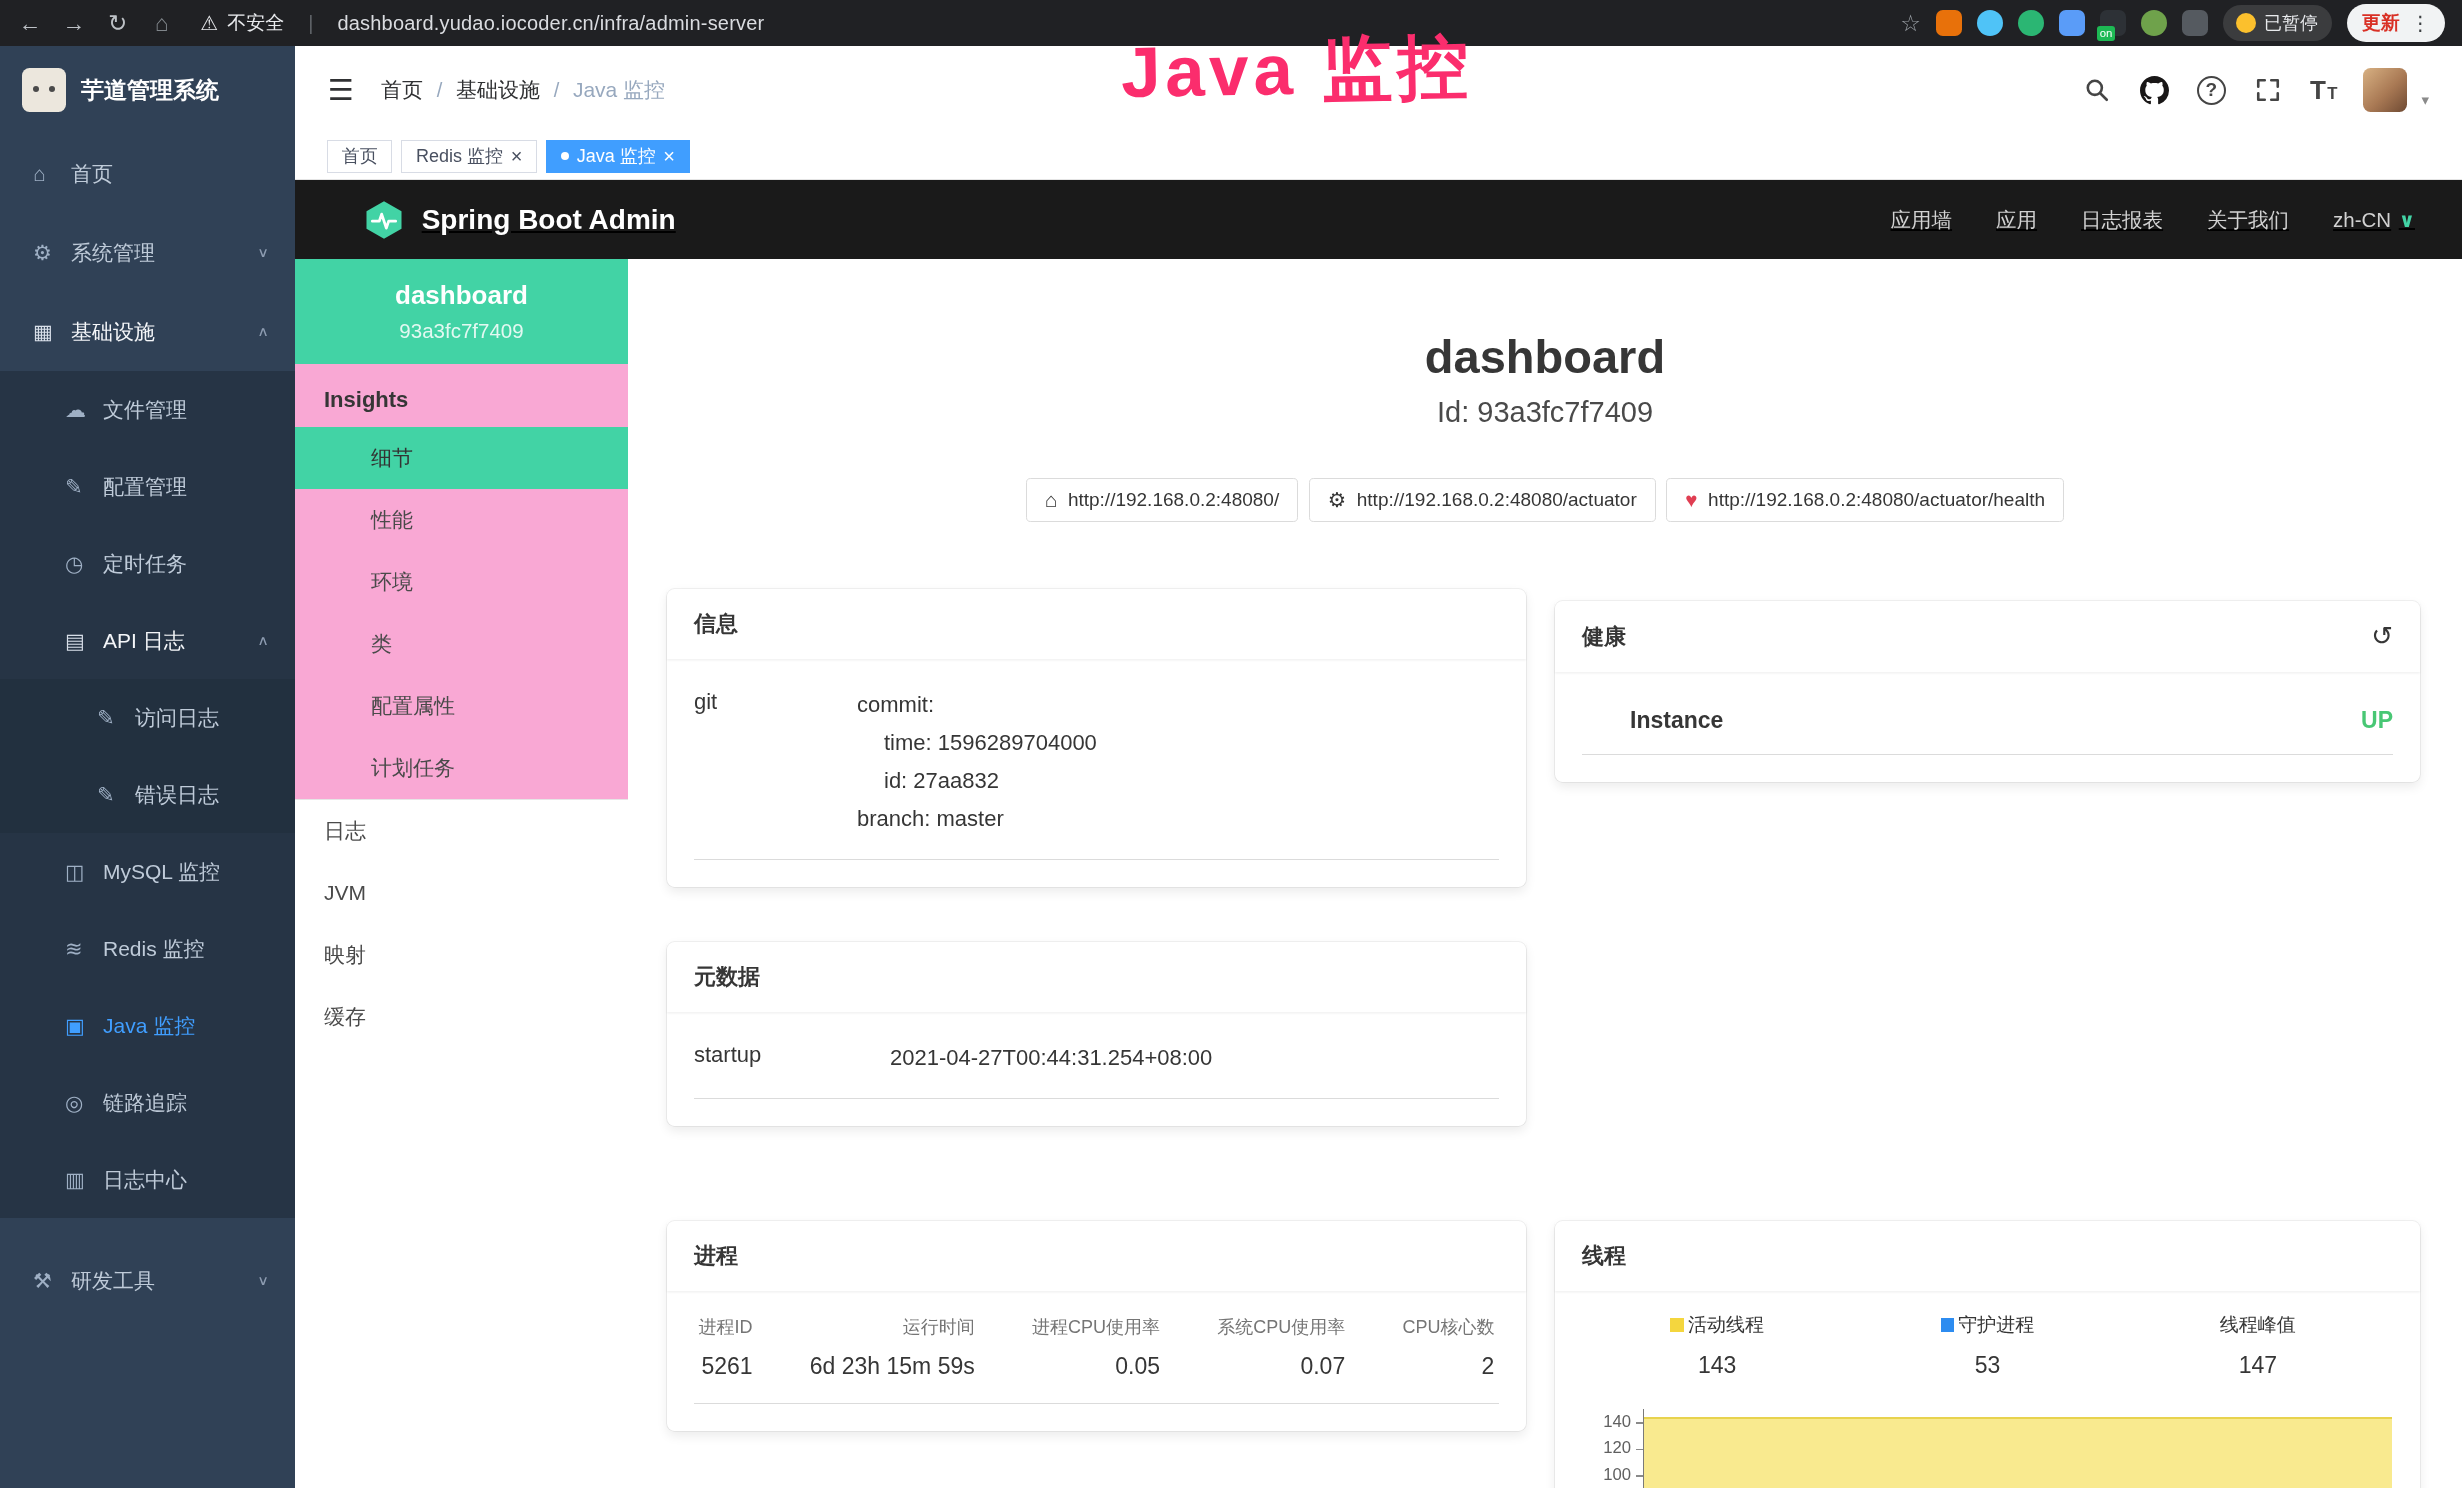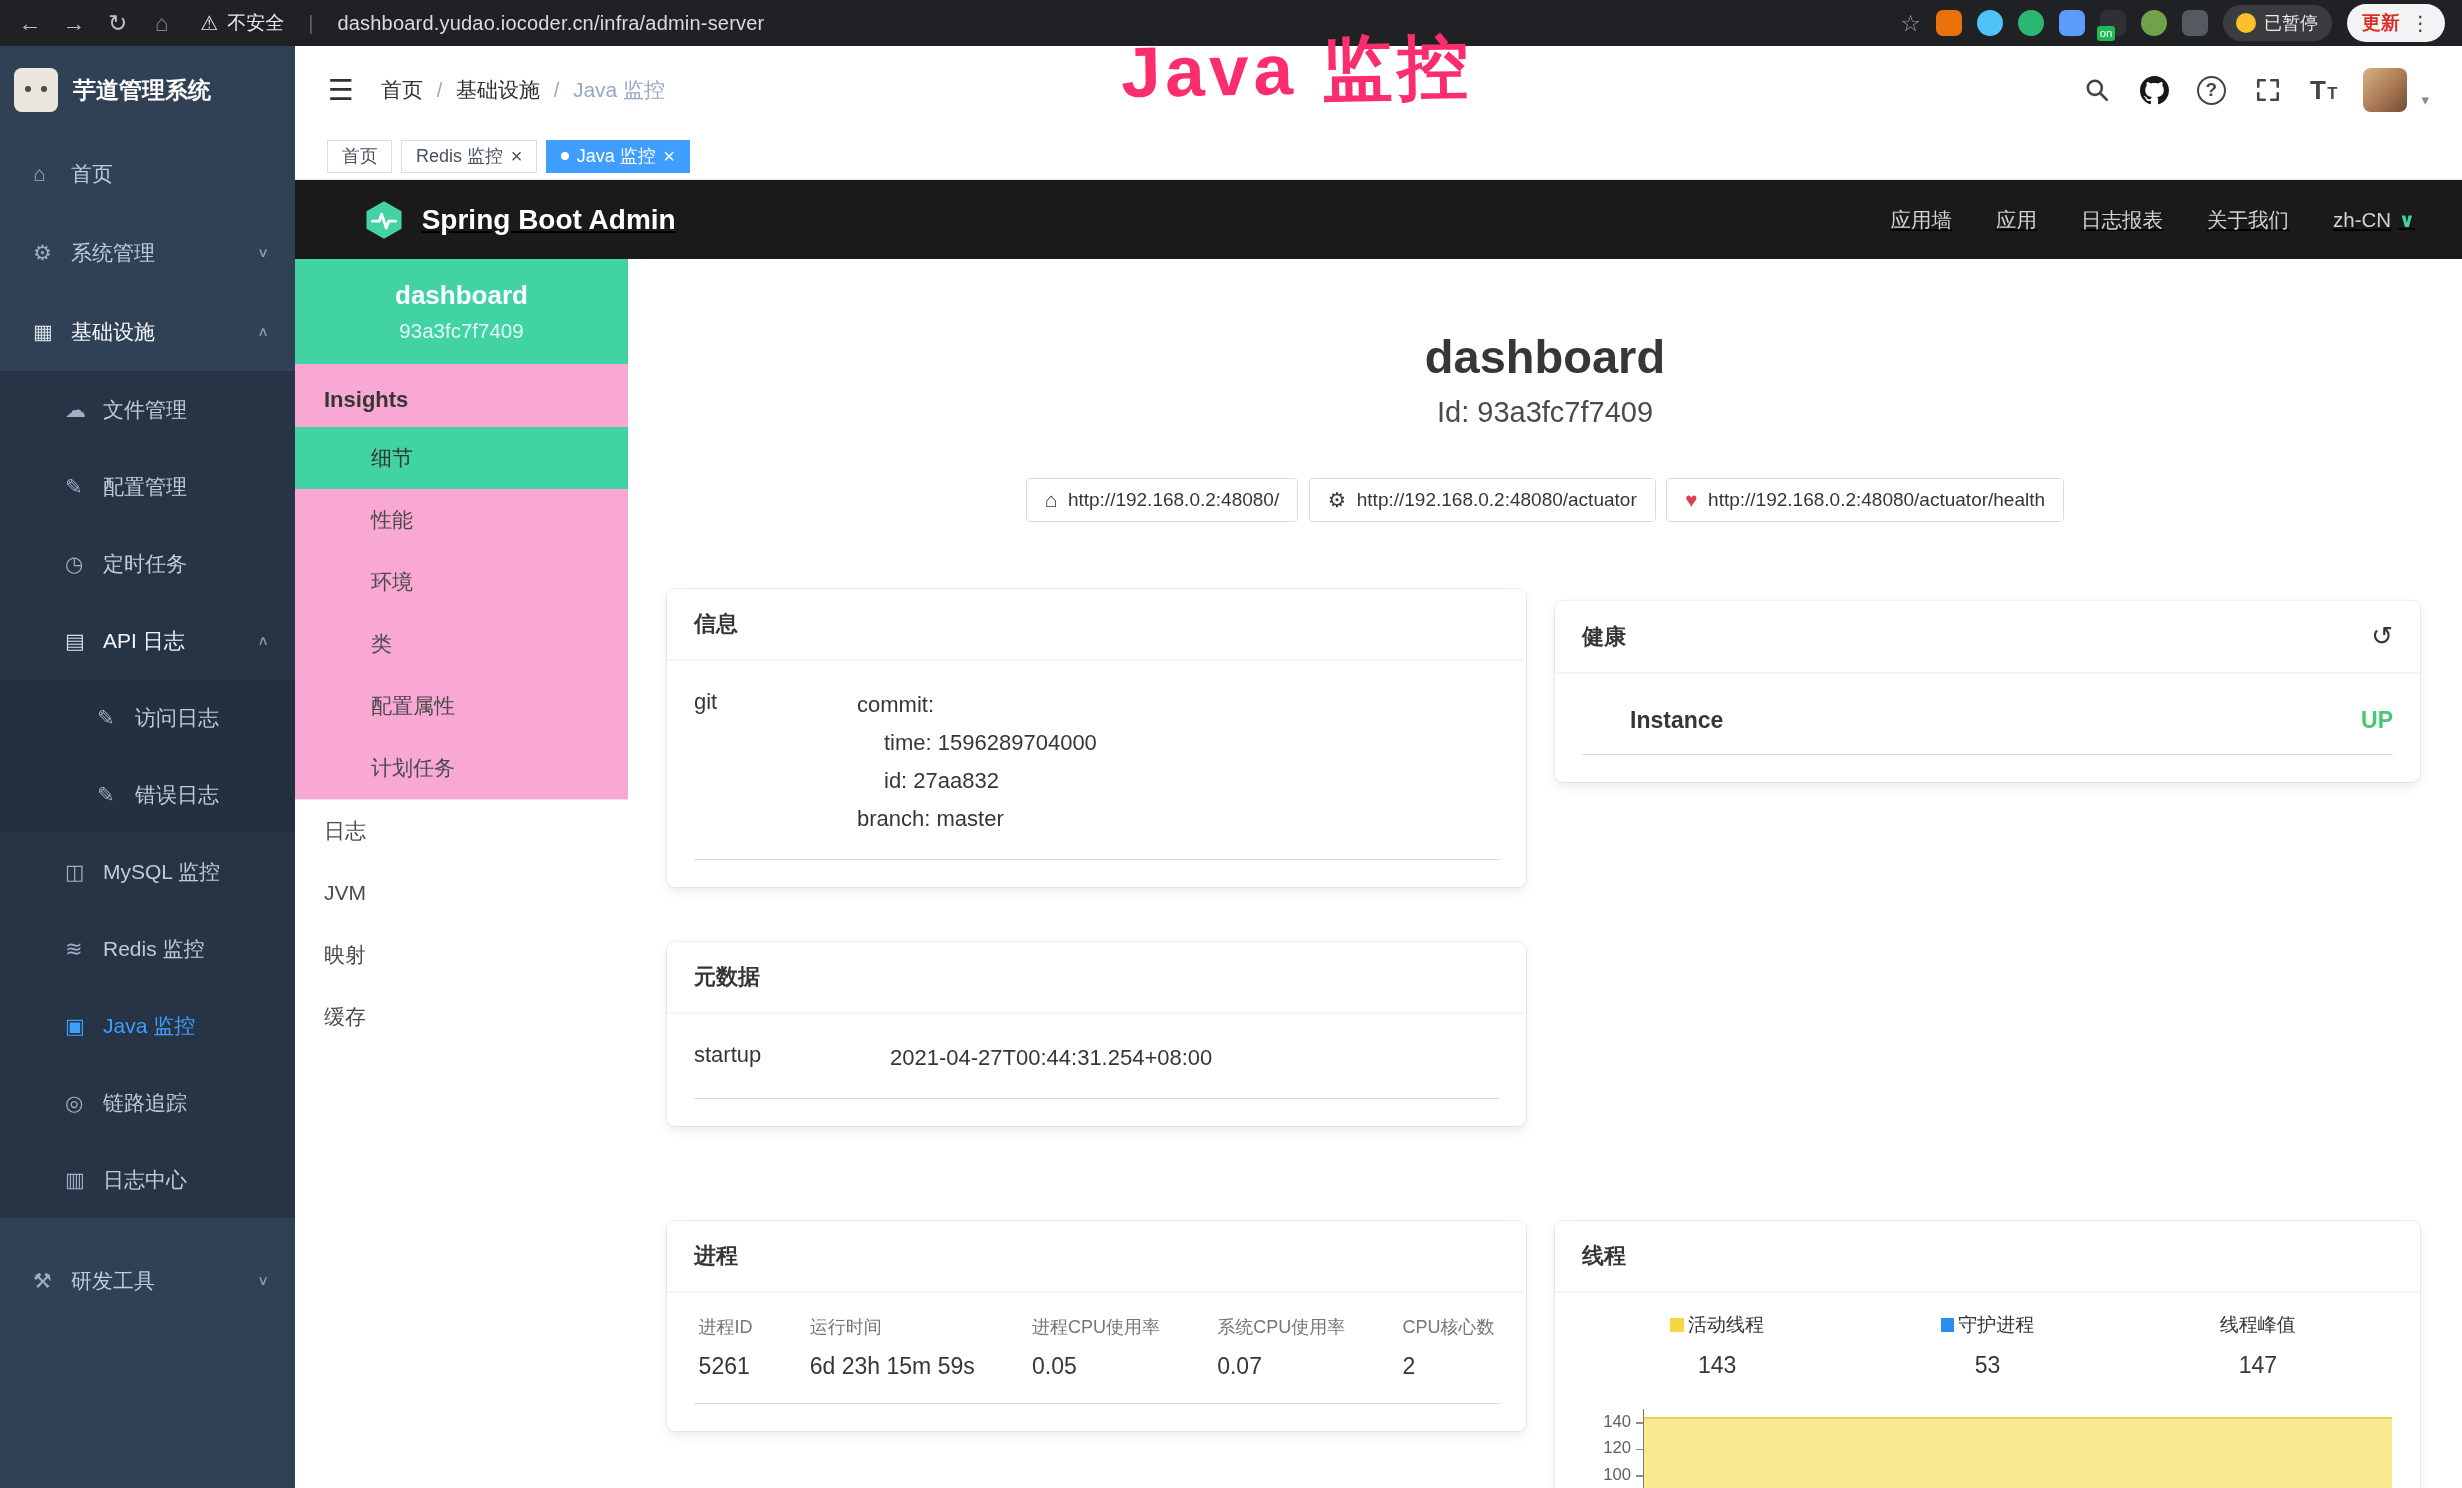--- a/index.html
+++ b/index.html
@@ -29,21 +29,21 @@
   .emoji-dot { width: 20px; height: 20px; border-radius: 50%; background: #fbc02d; flex: none; }
   .update-pill { display: flex; align-items: center; gap: 10.6px; background: #f1f3f4; border-radius: 758px; padding: 6px 15px; white-space: nowrap; }
   .update-text { color: #d93025; font-size: 19px; font-weight: bold; }
   .update-dots { color: #3c4043; font-size: 20px; }
 
   
   .annotation { position: absolute; top: 23px; left: 1121px; z-index: 99; color: #fb2d6d; font-size: 71px; font-weight: 800; letter-spacing: 4.6px; transform: rotate(-1deg); white-space: nowrap; }
 
   
   .yudao-sidebar { position: absolute; top: 46px; left: 0; width: 295px; bottom: 0; background: #304156; z-index: 30; overflow: hidden; }
-  .logo-row { height: 88px; display: flex; align-items: center; padding-left: 14px; gap: 15px; }
+  .logo-row { height: 88px; display: flex; align-items: center; padding-left: 22px; gap: 15px; }
   .logo-img { width: 44px; height: 44px; border-radius: 7.6px; background: #ece7dd; position: relative; flex: none; }
   .logo-img::before, .logo-img::after { content: ""; position: absolute; top: 18px; width: 6px; height: 6px; border-radius: 50%; background: #4a4a4a; }
   .logo-img::before { left: 10.6px; } .logo-img::after { right: 10.6px; }
   .logo-title { color: #fff; font-size: 23px; font-weight: bold; white-space: nowrap; }
   .menu-item { height: 79px; display: flex; align-items: center; padding: 0 26px 0 33px; color: #bfcbd9; font-size: 21px; position: relative; cursor: pointer; white-space: nowrap; }
   .mi-icon { width: 38px; font-size: 21px; color: #9fb0c5; flex: none; }
   .mi-caret { margin-left: auto; font-size: 16px; color: #8d9cb1; transform: scaleY(.85); }
   .menu-item.sub { padding-left: 65px; background: #263445; height: 77px; }
   .menu-item.subsub { padding-left: 97px; background: #22303f; height: 77px; }
   .menu-item.open { color: #f4f6f9; }
@@ -121,21 +121,21 @@
   .kv-key { width: 163px; font-size: 22px; color: #363636; padding-top: 3px; flex: none; }
   .kv-key.wide { width: 196px; }
   .kv-val { flex: 1; font-size: 22px; color: #363636; line-height: 38px; }
   .kv-val .indent { padding-left: 27px; }
 
   .health-row { display: flex; justify-content: space-between; align-items: center; padding: 21px 0 20px; border-bottom: 0.8px solid #dbdbdb; }
   .health-name { font-weight: bold; font-size: 23px; color: #363636; margin-left: 48px; }
   .status-up { color: #48c774; font-weight: bold; font-size: 23px; }
 
   .metrics { display: flex; justify-content: space-between; padding: 10.6px 4.6px 23px; border-bottom: 0.8px solid #dbdbdb; }
-  .metric { text-align: left; }
+  .metric { text-align: right; }
   .metric-label { font-size: 18px; color: #757575; }
   .metric-value { font-size: 23px; color: #363636; margin-top: 13.7px; }
 
   .legend { display: flex; padding-top: 7.6px; }
   .legend-item { flex: 1; text-align: center; }
   .legend-top { font-size: 19px; color: #363636; display: flex; align-items: center; justify-content: center; gap: 4px; }
   .sq { width: 13.7px; height: 13.7px; display: inline-block; flex: none; }
   .sq-yellow { background: #f4d63e; }
   .sq-blue { background: #2d8cf0; }
   .legend-value { font-size: 23px; margin-top: 13.7px; color: #363636; }

